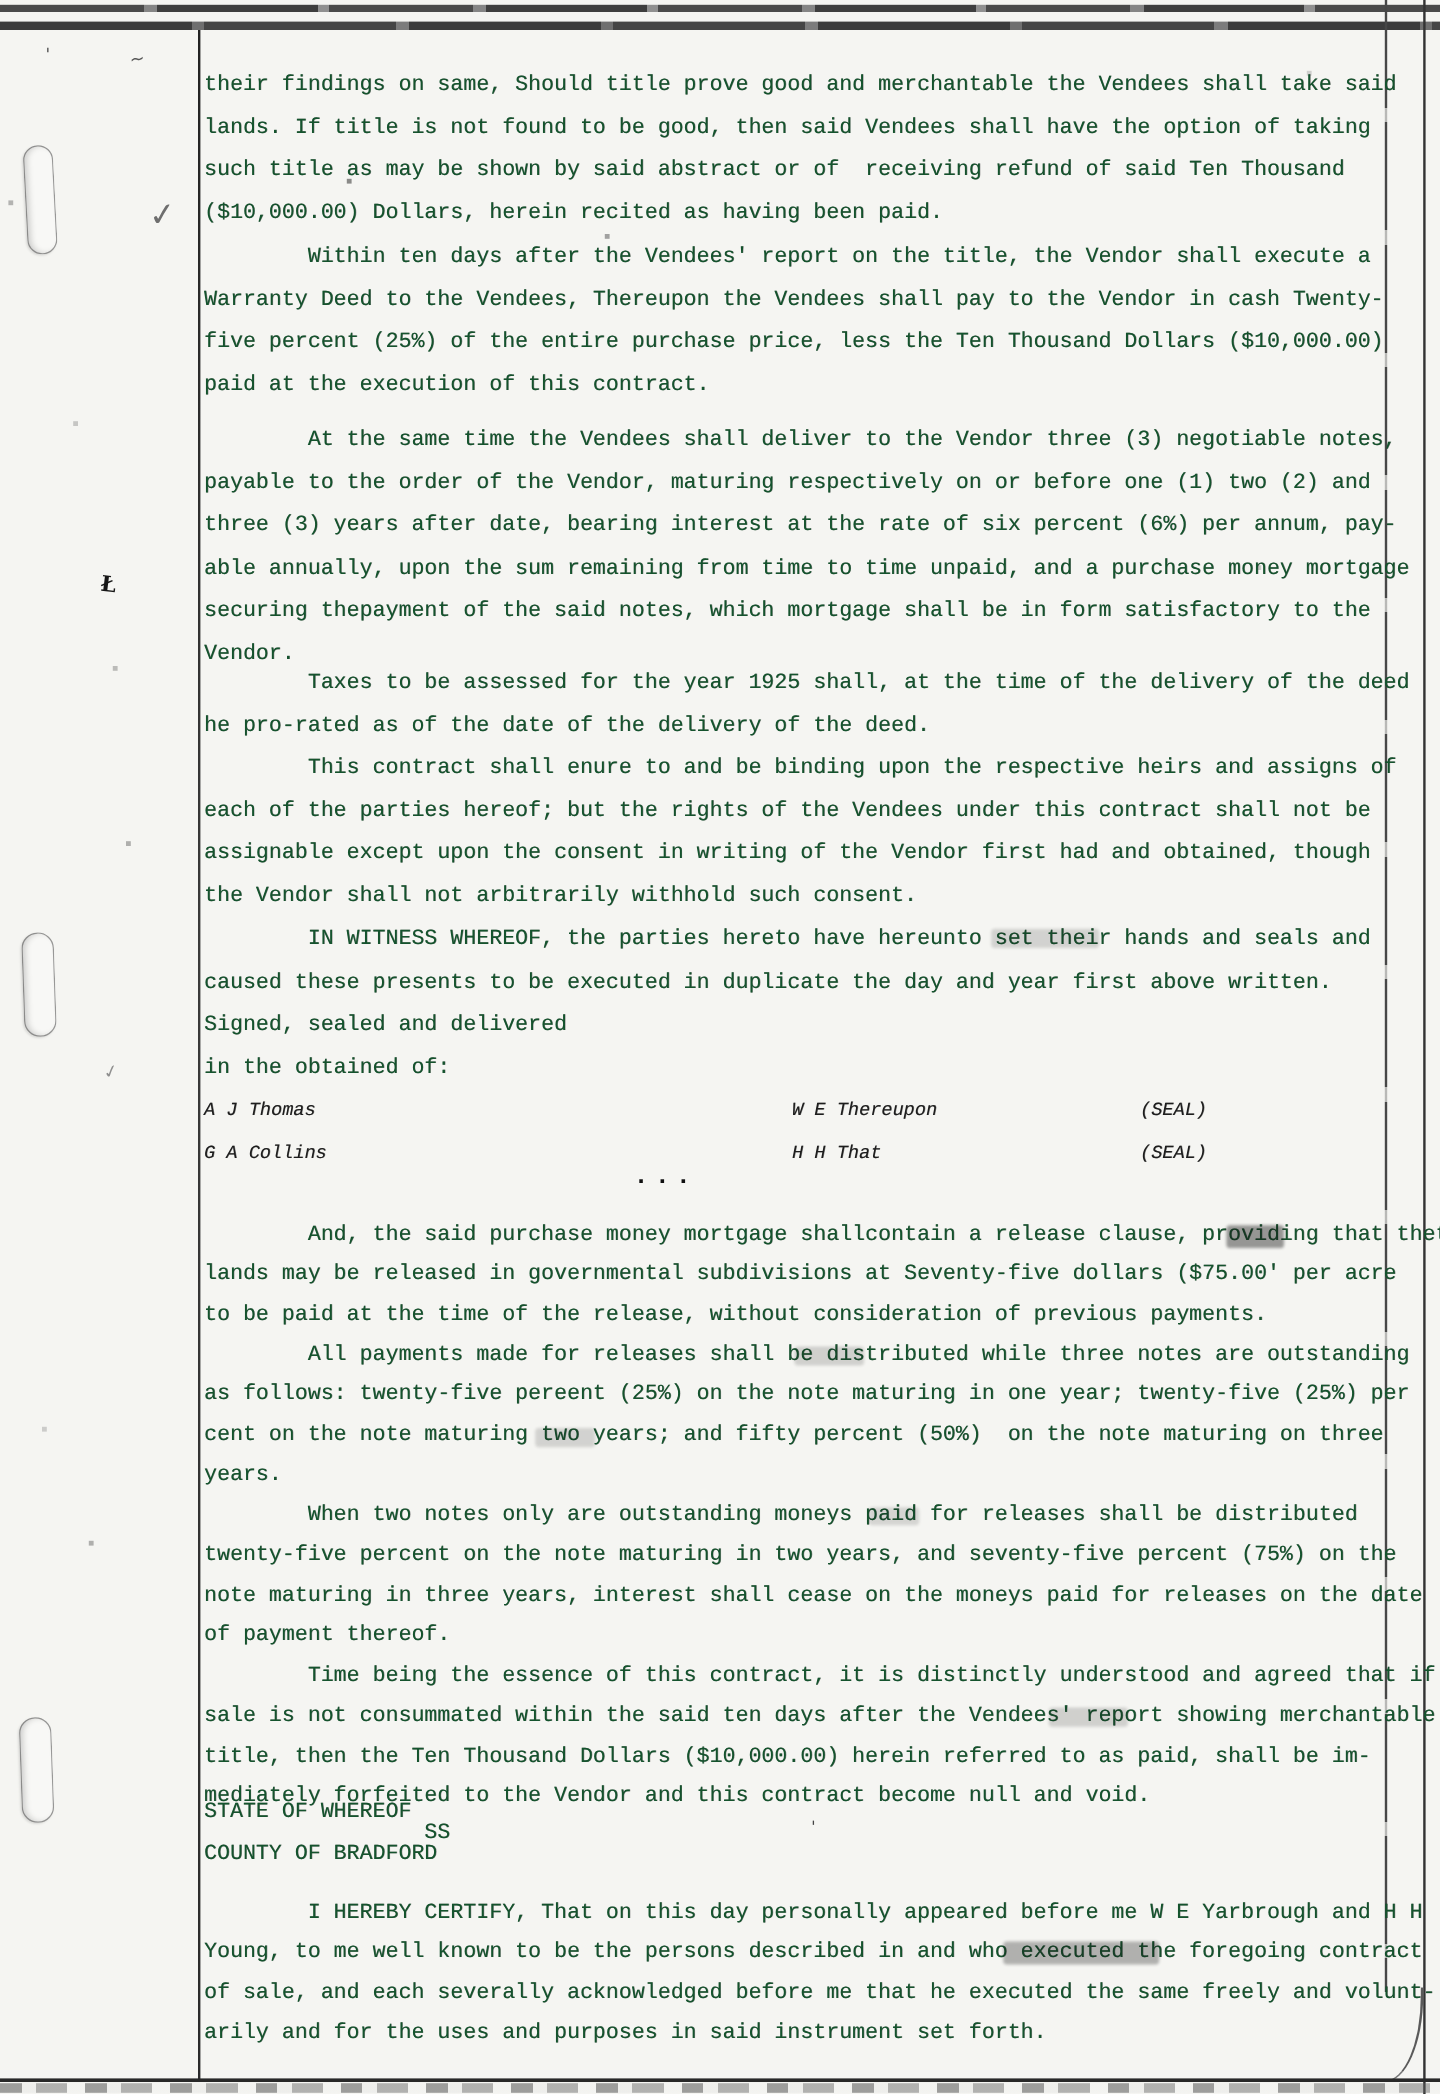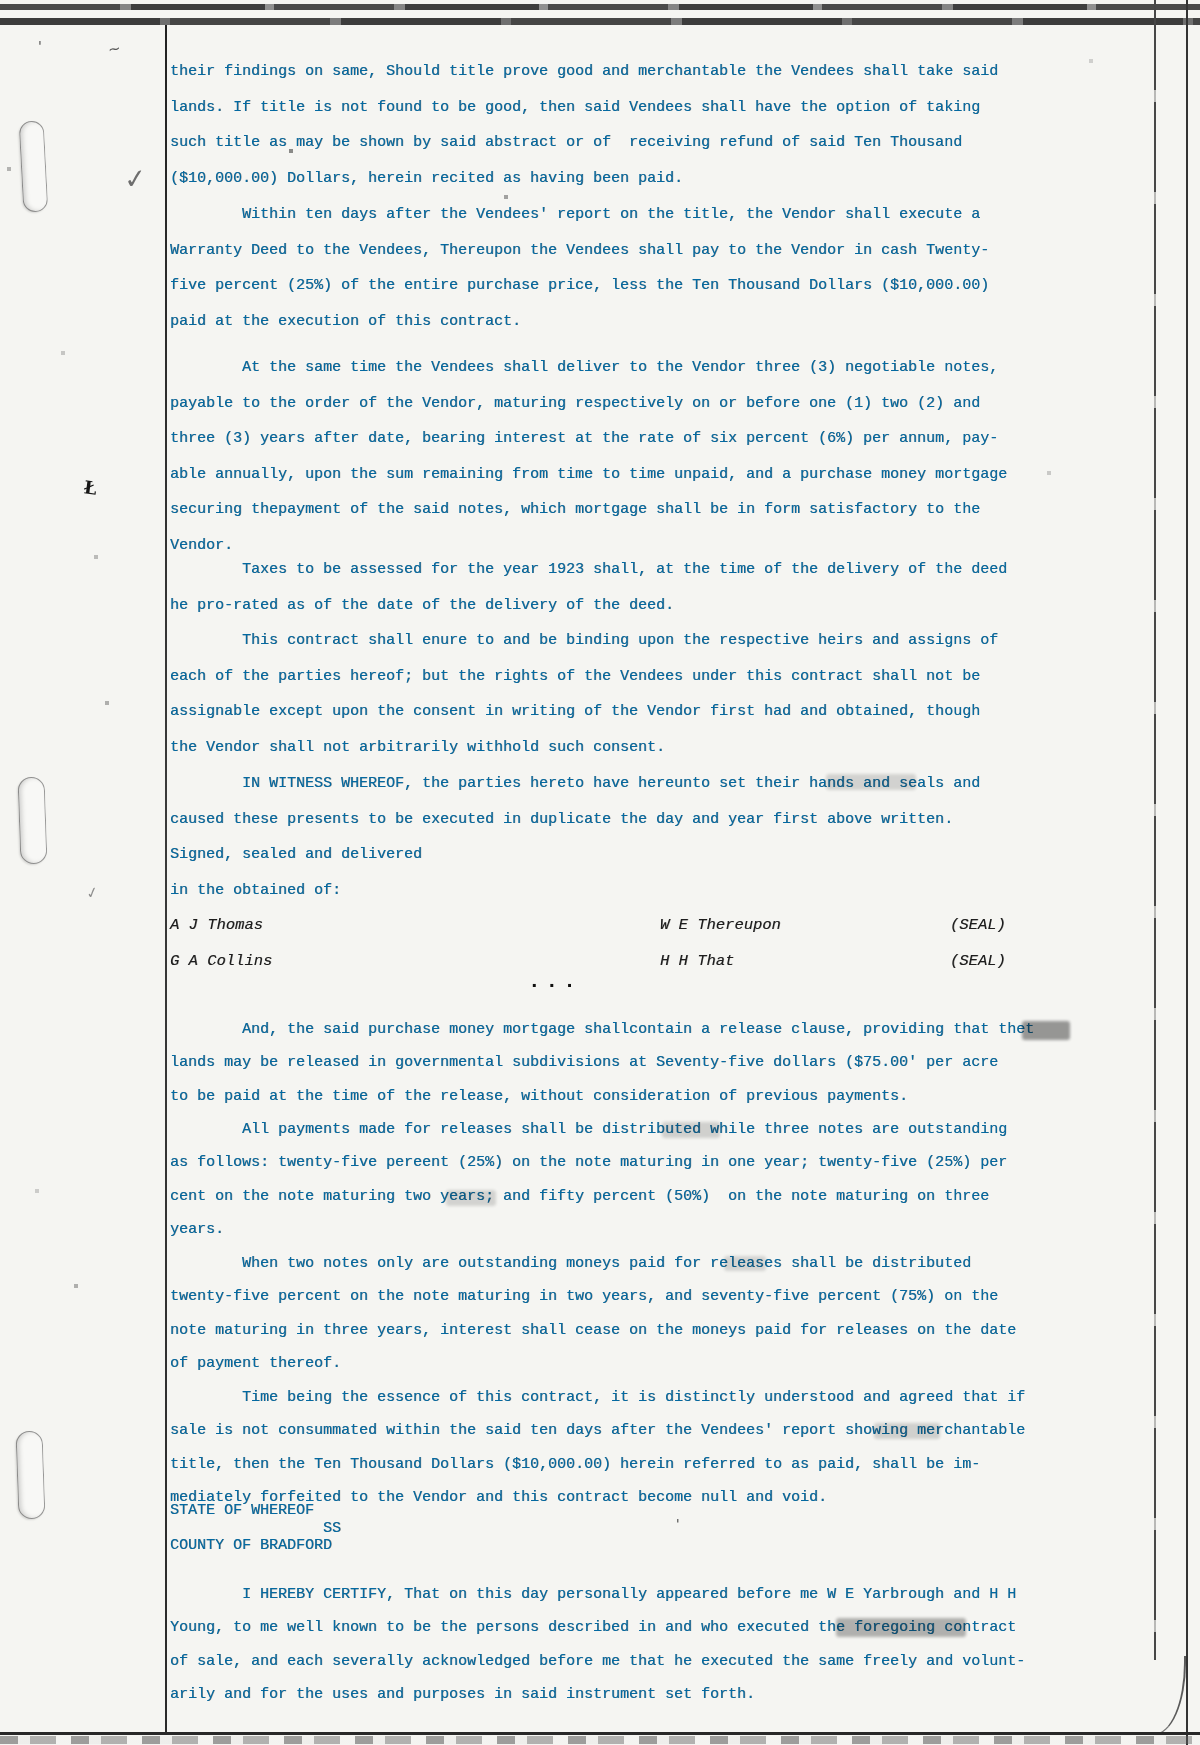--- a/index.html
+++ b/index.html
@@ -1,21 +1,21 @@
 <!DOCTYPE html>
 <html><head>
 <meta charset="utf-8">
 <style>
   html,body{margin:0;padding:0;background:#e8e8e6;}
   #page{position:relative;width:1200px;height:1745px;background:#f5f5f2;overflow:hidden;
         font-family:"Liberation Mono","DejaVu Sans Mono",monospace;}
   
   .para{position:absolute;left:170px;margin:0;
         font-family:"Liberation Mono","DejaVu Sans Mono",monospace;
-        font-size:15px;line-height:35.6px;color:#0369a1;white-space:pre;
+        font-size:18px;line-height:35.6px;color:#14532d;white-space:pre;
         text-shadow:0.4px 0 0 rgba(25,25,25,0.5);}
   .lower{line-height:33.4px;}
   .tight{line-height:17.5px;}
   .p0{top:54px}.p1{top:197px}.p2{top:350px}.p3{top:552px}.p4{top:623px}.p5{top:766px}
   .p6{top:1013px}.p7{top:1113px}.p8{top:1247px}.p9{top:1381px}
   .pstate{top:1502px}.p10{top:1578px}
   .line-signed1{top:837px}.line-signed2{top:873px}
   .sigrow{position:absolute;left:0;top:0;width:1200px;height:36px;margin:0;}
   .sig1{top:908px}.sig2{top:944px}
   .sigrow span{position:absolute;top:0;font-size:15.5px;line-height:35.6px;color:#1d1d1d;
@@ -104,21 +104,21 @@
   <pre class="para p1">        Within ten days after the Vendees' report on the title, the Vendor shall execute a
 Warranty Deed to the Vendees, Thereupon the Vendees shall pay to the Vendor in cash Twenty-
 five percent (25%) of the entire purchase price, less the Ten Thousand Dollars ($10,000.00)
 paid at the execution of this contract.</pre>
   <pre class="para p2">        At the same time the Vendees shall deliver to the Vendor three (3) negotiable notes,
 payable to the order of the Vendor, maturing respectively on or before one (1) two (2) and
 three (3) years after date, bearing interest at the rate of six percent (6%) per annum, pay-
 able annually, upon the sum remaining from time to time unpaid, and a purchase money mortgage
 securing thepayment of the said notes, which mortgage shall be in form satisfactory to the
 Vendor.</pre>
-  <pre class="para p3">        Taxes to be assessed for the year 1923 shall, at the time of the delivery of the deed
+  <pre class="para p3">        Taxes to be assessed for the year 1925 shall, at the time of the delivery of the deed
 he pro-rated as of the date of the delivery of the deed.</pre>
   <pre class="para p4">        This contract shall enure to and be binding upon the respective heirs and assigns of
 each of the parties hereof; but the rights of the Vendees under this contract shall not be
 assignable except upon the consent in writing of the Vendor first had and obtained, though
 the Vendor shall not arbitrarily withhold such consent.</pre>
   <pre class="para p5">        IN WITNESS WHEREOF, the parties hereto have hereunto set their hands and seals and
 caused these presents to be executed in duplicate the day and year first above written.</pre>
 
   <pre class="para line-signed1">Signed, sealed and delivered</pre>
   <pre class="para line-signed2">in the obtained of:</pre>

